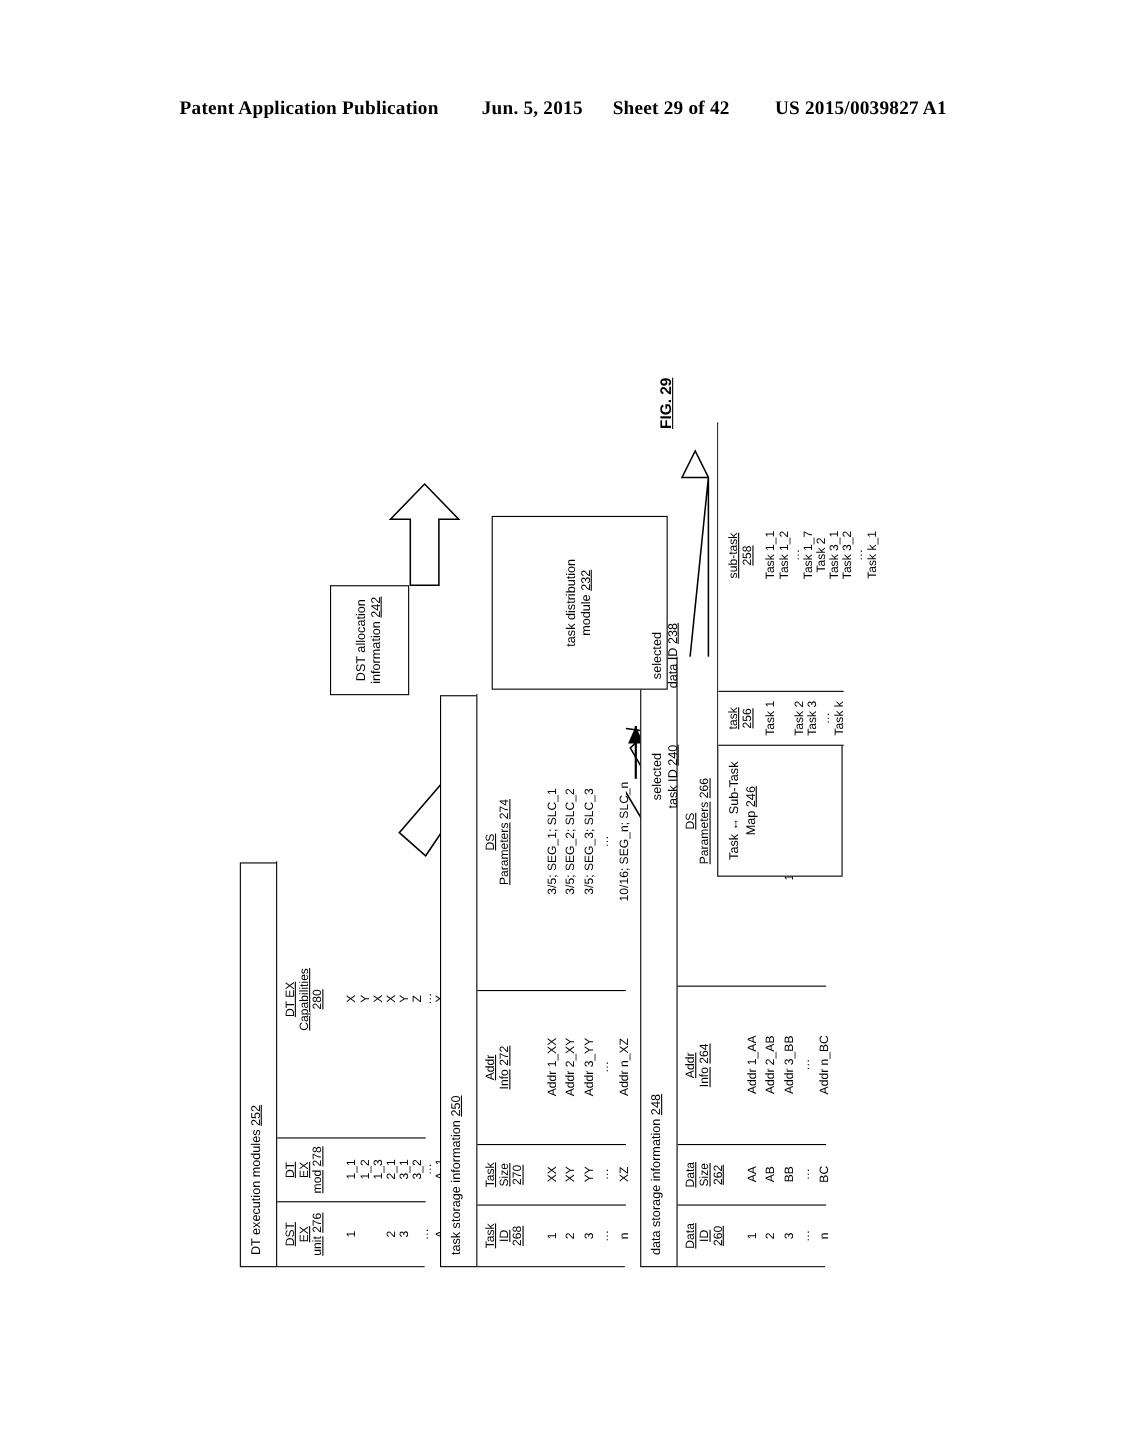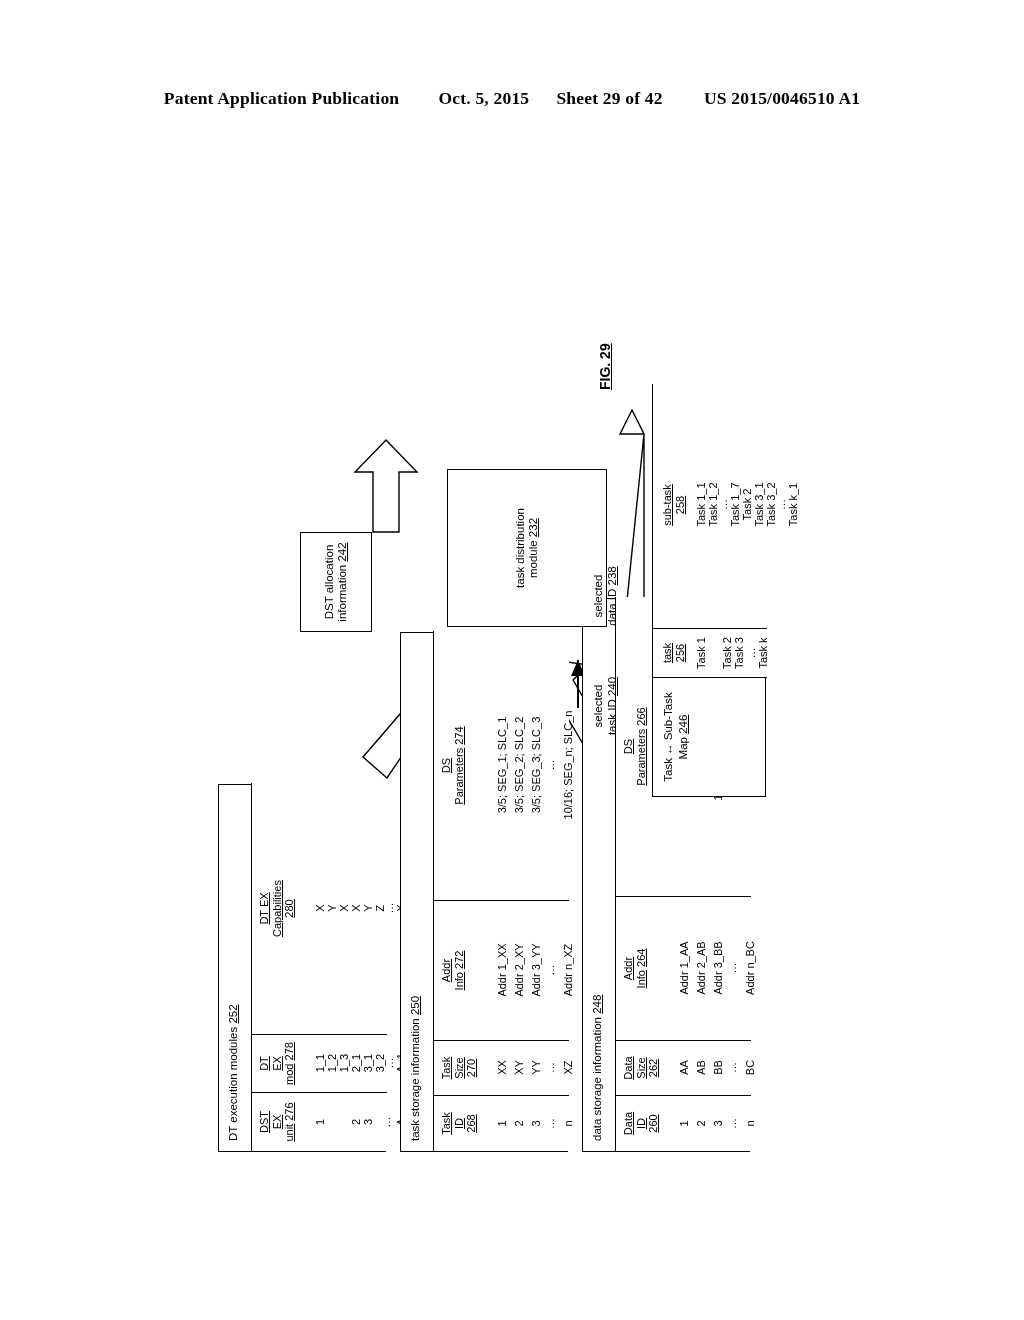--- a/index.html
+++ b/index.html
@@ -129,25 +129,25 @@
     height: 624px;
     overflow: visible;
   }
 </style>
 </head>
 <body>
 
 <div id="pub-header">
   <span>Patent Application Publication</span>
   <span class="hdr-gap-1"></span>
-  <span>Oct. 5, 2015</span>
+  <span>Jun. 5, 2015</span>
   <span class="hdr-gap-2"></span>
   <span>Sheet 29 of 42</span>
   <span class="hdr-gap-3"></span>
-  <span>US 2015/0046510 A1</span>
+  <span>US 2015/0039827 A1</span>
 </div>
 
 <div id="figure">
   <div id="canvas">
 
     <svg class="overlay" viewBox="0 0 924 624">
 
       <polygon fill="#fff" stroke="#000" stroke-width="1.4" points="374,187 395,163 489,244 504,226 506,285 450,267 466,249"></polygon>
 
       <polygon fill="#fff" stroke="#000" stroke-width="1.4" points="369,300 456,300 456,286 490,312 456,338 456,324 369,324"></polygon>

